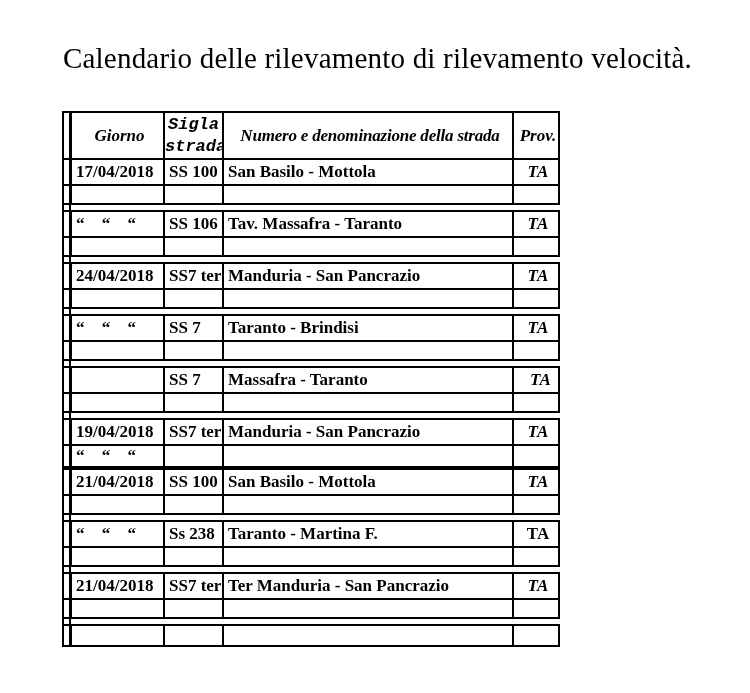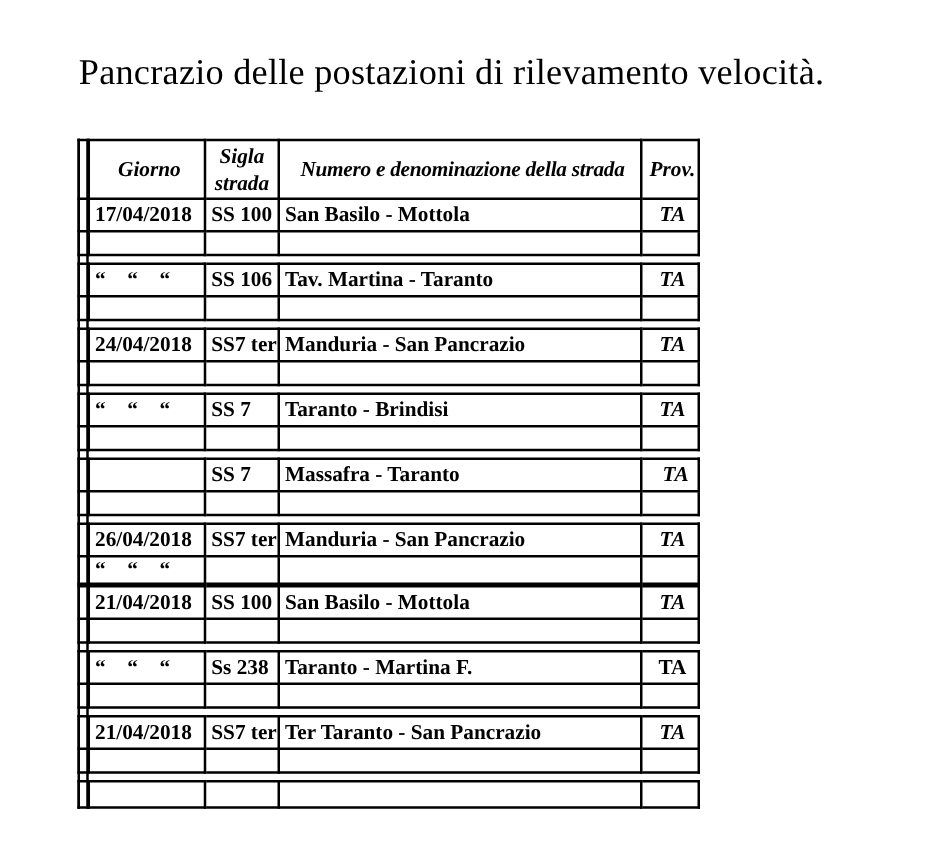--- a/index.html
+++ b/index.html
@@ -15,34 +15,34 @@
   table.g.first{margin-top:0;}
   table.g.joined{margin-top:0;}
   table.g td{border:2px solid #000;padding:0 0 0 4px;font-weight:bold;font-size:17px;
              line-height:1.15;white-space:nowrap;overflow:hidden;vertical-align:middle;}
   tr.hdr{height:47px;text-align:center;}
   tr.d{height:26px;}
   tr.e{height:19px;}
   tr.last{height:21px;}
   .c0{padding:0 !important;}
   .hdr td{font-style:italic;vertical-align:top;padding-top:1px;}
-  .hdr td.sigla{white-space:normal;line-height:1.25;padding-left:0;}
+  .hdr td.sigla{white-space:normal;line-height:1.25;padding-left:0;font-family:Liberation Mono, monospace;}
   .hdr td.strada{letter-spacing:-0.2px;font-style:italic;}
   td.sigla{padding-left:3px;}
   td.prov{font-style:italic;padding-left:3px;text-align:center;}
   td.prov.upright{font-style:normal;}
   td.prov.indent{padding-left:9px;}
   td.ditto{vertical-align:top;word-spacing:13px;line-height:1;padding-top:2px;}
 </style>
 </head>
 <body>
 
 <div class="page">
 
-  <div class="title">Pancrazio delle postazioni di rilevamento velocità.</div>
+  <div class="title">Calendario delle rilevamento di rilevamento velocità.</div>
 
   <div class="tw">
     <div class="rail"></div>
 
     <table class="g first">
       <colgroup>
           <col style="width:8px">
           <col style="width:93px">
           <col style="width:59px">
           <col style="width:290px">
@@ -79,21 +79,21 @@
           <col style="width:93px">
           <col style="width:59px">
           <col style="width:290px">
           <col style="width:46px">
         </colgroup>
       <tbody>
           <tr class="d">
         <td class="c0"></td>
         <td class="ditto">“ “ “</td>
         <td class="sigla">SS 106</td>
-        <td>Tav. Martina - Taranto</td>
+        <td>Tav. Massafra - Taranto</td>
         <td class="prov">TA</td>
       </tr>
       <tr class="e">
         <td class="c0"></td>
         <td></td>
         <td></td>
         <td></td>
         <td></td>
       </tr>
     </tbody>
@@ -181,21 +181,21 @@
       <colgroup>
           <col style="width:8px">
           <col style="width:93px">
           <col style="width:59px">
           <col style="width:290px">
           <col style="width:46px">
         </colgroup>
       <tbody>
           <tr class="d">
         <td class="c0"></td>
-        <td>26/04/2018</td>
+        <td>19/04/2018</td>
         <td class="sigla">SS7 ter</td>
         <td>Manduria - San Pancrazio</td>
         <td class="prov">TA</td>
       </tr>
       <tr class="e">
         <td class="c0"></td>
         <td class="ditto">“ “ “</td>
         <td class="sigla"></td>
         <td></td>
         <td class="prov"></td>
@@ -261,21 +261,21 @@
           <col style="width:93px">
           <col style="width:59px">
           <col style="width:290px">
           <col style="width:46px">
         </colgroup>
       <tbody>
           <tr class="d">
         <td class="c0"></td>
         <td>21/04/2018</td>
         <td class="sigla">SS7 ter</td>
-        <td>Ter Taranto - San Pancrazio</td>
+        <td>Ter Manduria - San Pancrazio</td>
         <td class="prov">TA</td>
       </tr>
       <tr class="e">
         <td class="c0"></td>
         <td></td>
         <td></td>
         <td></td>
         <td></td>
       </tr>
     </tbody>

